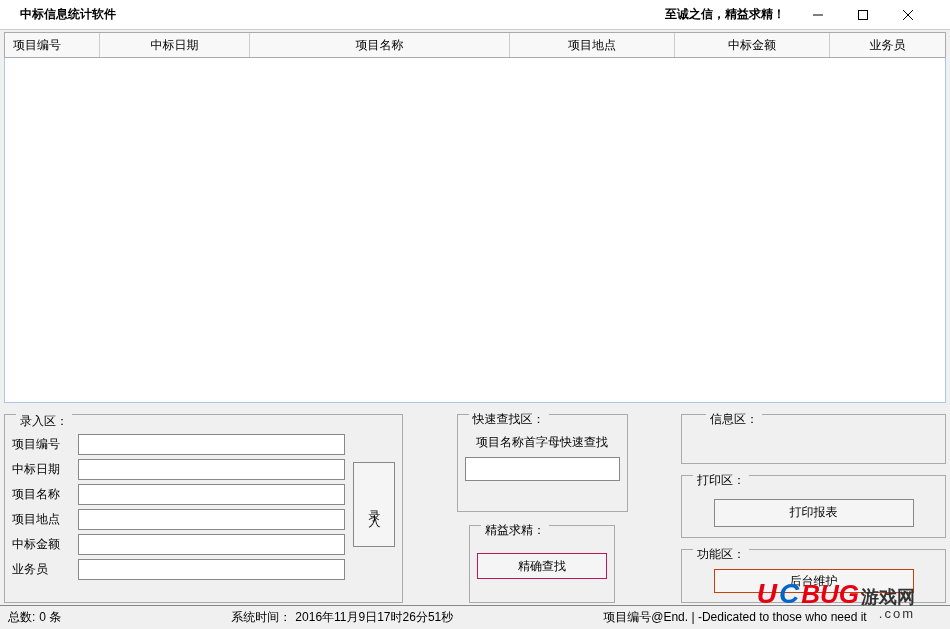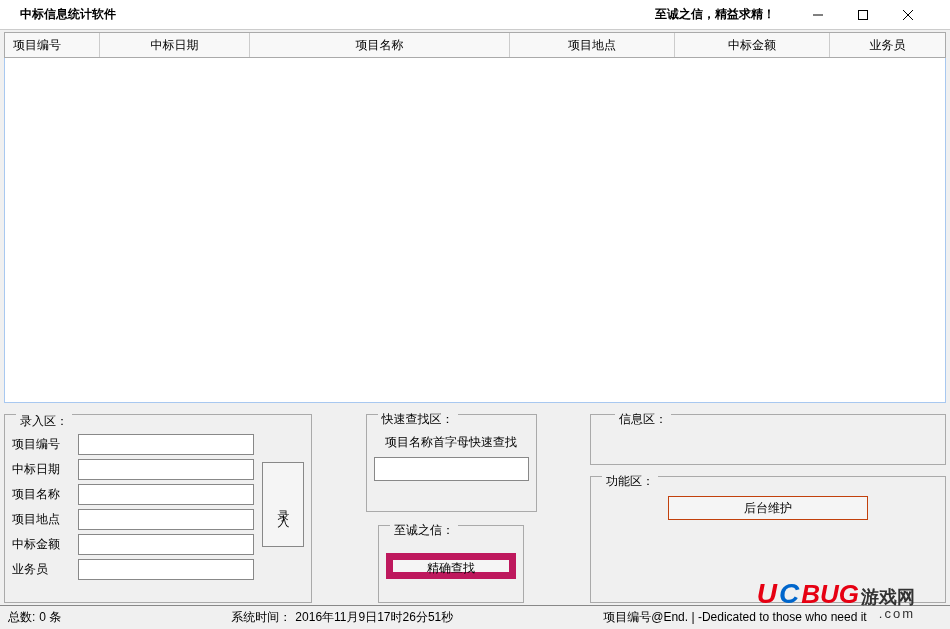--- a/index.html
+++ b/index.html
@@ -1,21 +1,21 @@
 <!DOCTYPE html>
 <html><head>
   <meta charset="utf-8">
   <style>
     * { margin: 0; padding: 0; box-sizing: border-box; font-family: "Microsoft YaHei", SimSun, sans-serif; }
     body { width: 950px; height: 629px; background: #f0f0f0; position: relative; overflow: hidden; }
     
     .titlebar { height: 30px; background: #fff; display: flex; align-items: center; justify-content: space-between; padding: 0 20px; border-bottom: 1px solid #ccc; }
     .titlebar-left { font-size: 12px; font-weight: bold; }
     .titlebar-right { display: flex; align-items: center; gap: 10px; }
-    .slogan { font-size: 12px; font-weight: bold; margin-right: 10px; }
+    .slogan { font-size: 12px; font-weight: bold; }
     .win-controls { display: flex; align-items: center; }
     .win-btn { width: 45px; height: 24px; display: flex; align-items: center; justify-content: center; cursor: pointer; }
     
     .table-header { height: 26px; background: #f8f8f8; border: 1px solid #aaa; display: flex; margin: 2px 4px 0 4px; }
     .th { border-right: 1px solid #ccc; padding: 4px 8px; font-size: 12px; display: flex; align-items: center; }
     .th:last-child { border-right: none; }
     .th-1 { width: 95px; justify-content: flex-start; }
     .th-2 { width: 150px; justify-content: center; }
     .th-3 { width: 260px; justify-content: center; }
     .th-4 { width: 165px; justify-content: center; }
@@ -23,37 +23,37 @@
     .th-6 { flex: 1; justify-content: center; }
     
     .table-body { height: 345px; margin: 0 4px; border: 1px solid #a8c8f0; border-top: none; background: #fff; }
     
     .bottom-area { display: flex; gap: 4px; padding: 4px 4px 0 4px; height: 200px; }
     
     .panel { position: relative; padding: 12px 8px 8px 8px; }
     .panel-border { position: absolute; inset: 7px 0 0 0; border: 1px solid #aaa; pointer-events: none; }
     .panel-label { position: relative; background: #f0f0f0; font-size: 12px; padding: 0 4px; margin-left: 4px; z-index: 1; width: fit-content; margin-top: -6px; }
     
-    .panel-input { width: 308px; }
+    .panel-input { width: 399px; }
     .form-content { display: flex; gap: 8px; }
     .form-rows { flex: 1; }
     .form-row { display: flex; align-items: center; gap: 8px; margin: 4px 0; }
     .form-label { width: 58px; font-size: 12px; text-align: left; }
     .form-input { flex: 1; height: 21px; border: 1px solid #888; background: #fff; padding: 0 4px; font-size: 12px; }
     .submit-btn { width: 42px; height: 85px; margin-top: 32px; border: 1px solid #888; background: #f5f5f5; cursor: pointer; font-size: 12px; display: flex; flex-direction: column; align-items: center; justify-content: center; }
     
     .panel-search { width: 270px; display: flex; flex-direction: column; gap: 6px; padding: 0; align-items: center; }
     .sub-panel { position: relative; padding: 10px 8px 8px 8px; }
     .sub-border { position: absolute; inset: 7px 0 0 0; border: 1px solid #aaa; pointer-events: none; }
     .sub-label { position: relative; background: #f0f0f0; font-size: 12px; padding: 0 4px; margin-left: 4px; z-index: 1; width: fit-content; margin-top: -6px; }
     .quick-search { height: 105px; }
     .quick-search-text { font-size: 12px; text-align: center; margin: 6px 0; }
     .quick-search-input { width: 155px; height: 24px; margin: 6px auto 0; display: block; border: 1px solid #888; background: #fff; padding: 0 4px; }
     .exact-search { flex: 1; }
-    .exact-btn { width: 130px; height: 26px; margin: 14px auto 0; display: block; border: 7px solid #be185d; background: #f5f5f5; cursor: pointer; font-size: 12px; }
+    .exact-btn { width: 130px; height: 26px; margin: 14px auto 0; display: block; border: 1px solid #be185d; background: #f5f5f5; cursor: pointer; font-size: 12px; }
     
     .panel-right { flex: 1; display: flex; flex-direction: column; gap: 4px; padding: 0; }
     .info-panel { height: 58px; position: relative; padding: 10px 21px; }
     .info-text { font-size: 26px; text-align: center; font-family: KaiTi, STKaiti, serif; }
     .print-panel { height: 72px; position: relative; padding: 10px 8px; }
     .print-btn { width: 200px; height: 28px; margin: 10px auto 0; display: block; border: 1px solid #888; background: #f5f5f5; cursor: pointer; font-size: 12px; }
     .func-panel { flex: 1; position: relative; padding: 10px 8px; }
     .func-btn { width: 200px; height: 24px; margin: 6px auto 0; display: block; border: 1px solid #c2410c; background: #f5f5f5; cursor: pointer; font-size: 12px; }
     
     .statusbar { position: absolute; bottom: 0; left: 0; right: 0; height: 24px; background: #f0f0f0; border-top: 1px solid #888; display: flex; align-items: center; gap: 30px; padding: 0 8px; font-size: 12px; }
@@ -145,29 +145,34 @@
 
   <div class="panel-search">
     <div class="sub-panel quick-search">
       <div class="sub-border"></div>
       <div class="sub-label">快速查找区：</div>
       <div class="quick-search-text">项目名称首字母快速查找</div>
       <input class="quick-search-input" value="" style="">
     </div>
     <div class="sub-panel exact-search">
       <div class="sub-border"></div>
-      <div class="sub-label">至诚之信：</div>
+      <div class="sub-label">精益求精：</div>
       <button class="exact-btn">精确查找</button>
     </div>
   </div>
 
   <div class="panel-right">
     <div class="info-panel">
       <div class="sub-border"></div>
       <div class="sub-label">信息区：</div>
+    </div>
+    <div class="print-panel">
+      <div class="sub-border"></div>
+      <div class="sub-label">打印区：</div>
+      <button class="print-btn">打印报表</button>
     </div>
     <div class="func-panel">
       <div class="sub-border"></div>
       <div class="sub-label">功能区：</div>
       <button class="func-btn">后台维护</button>
     </div>
   </div>
 
 </div>
 

